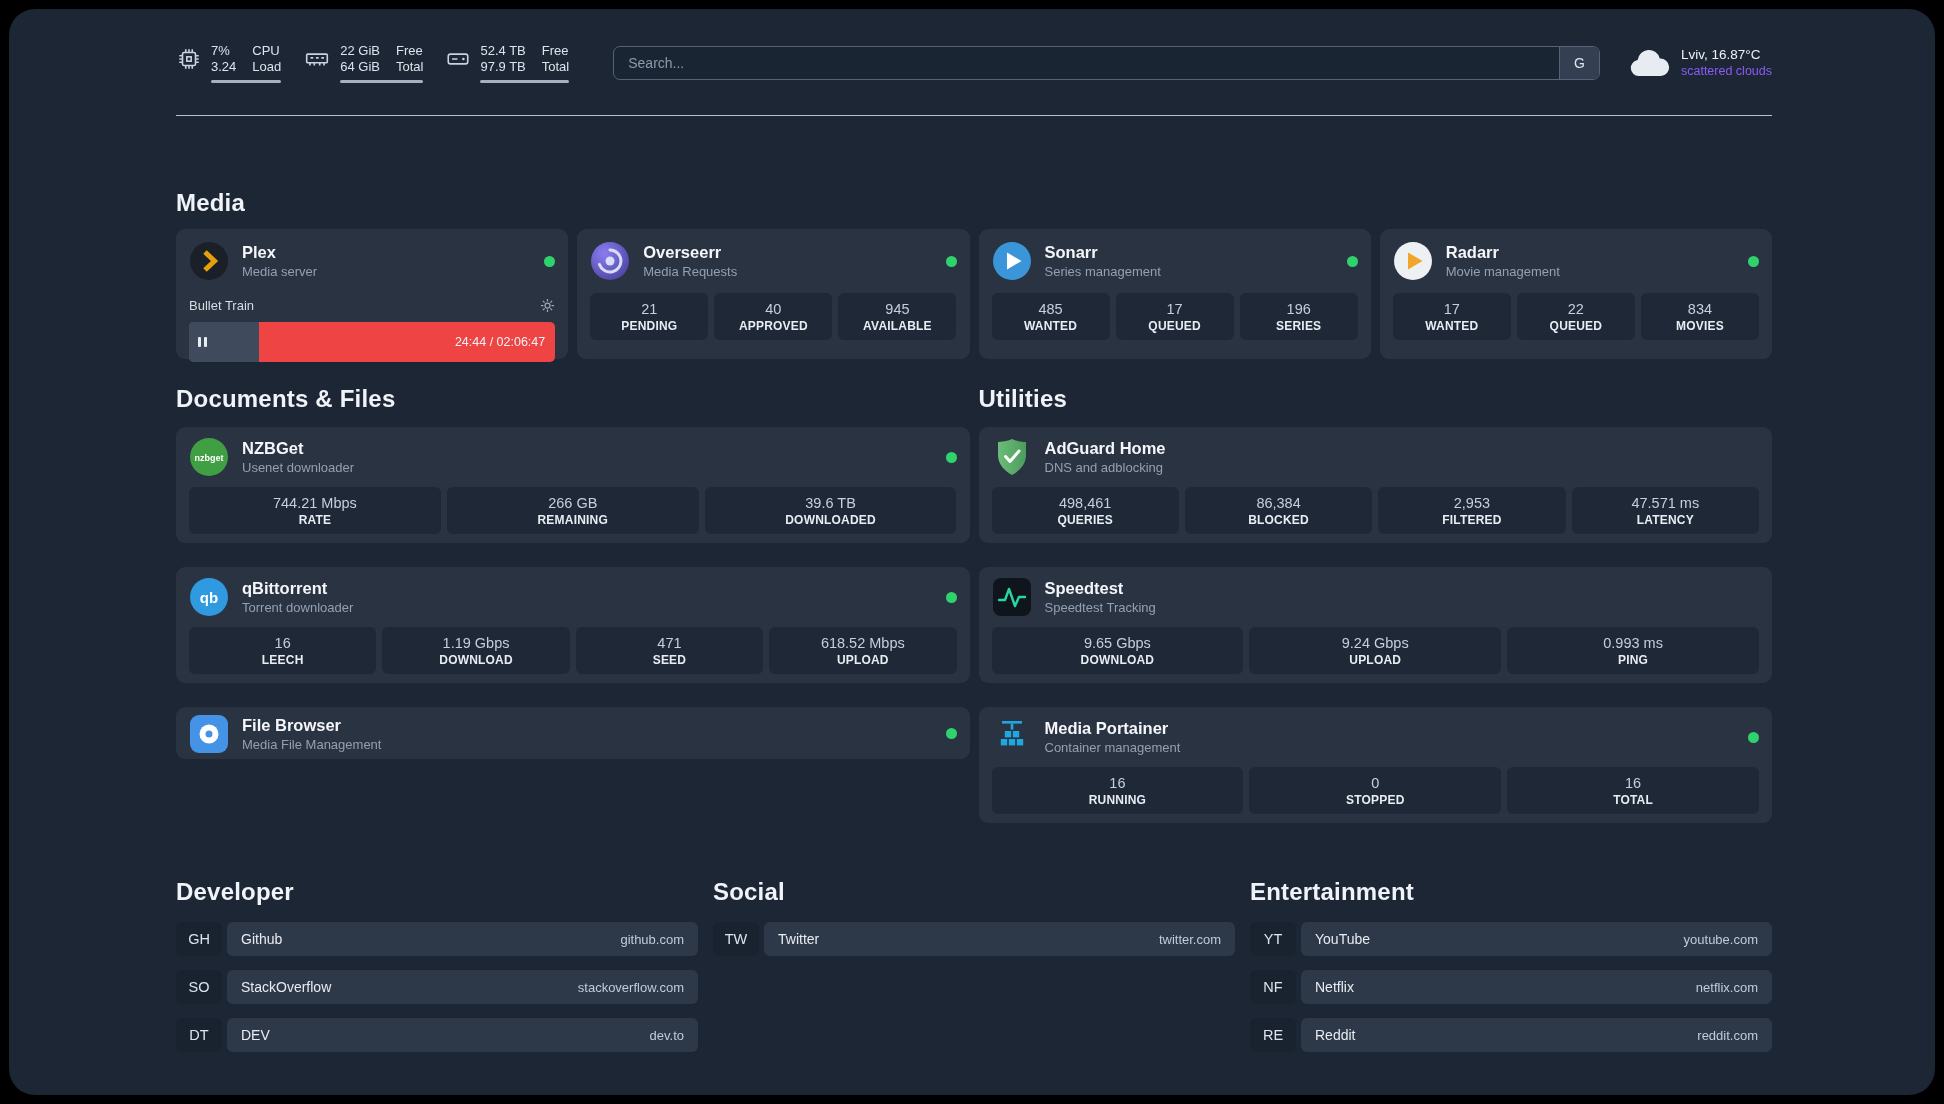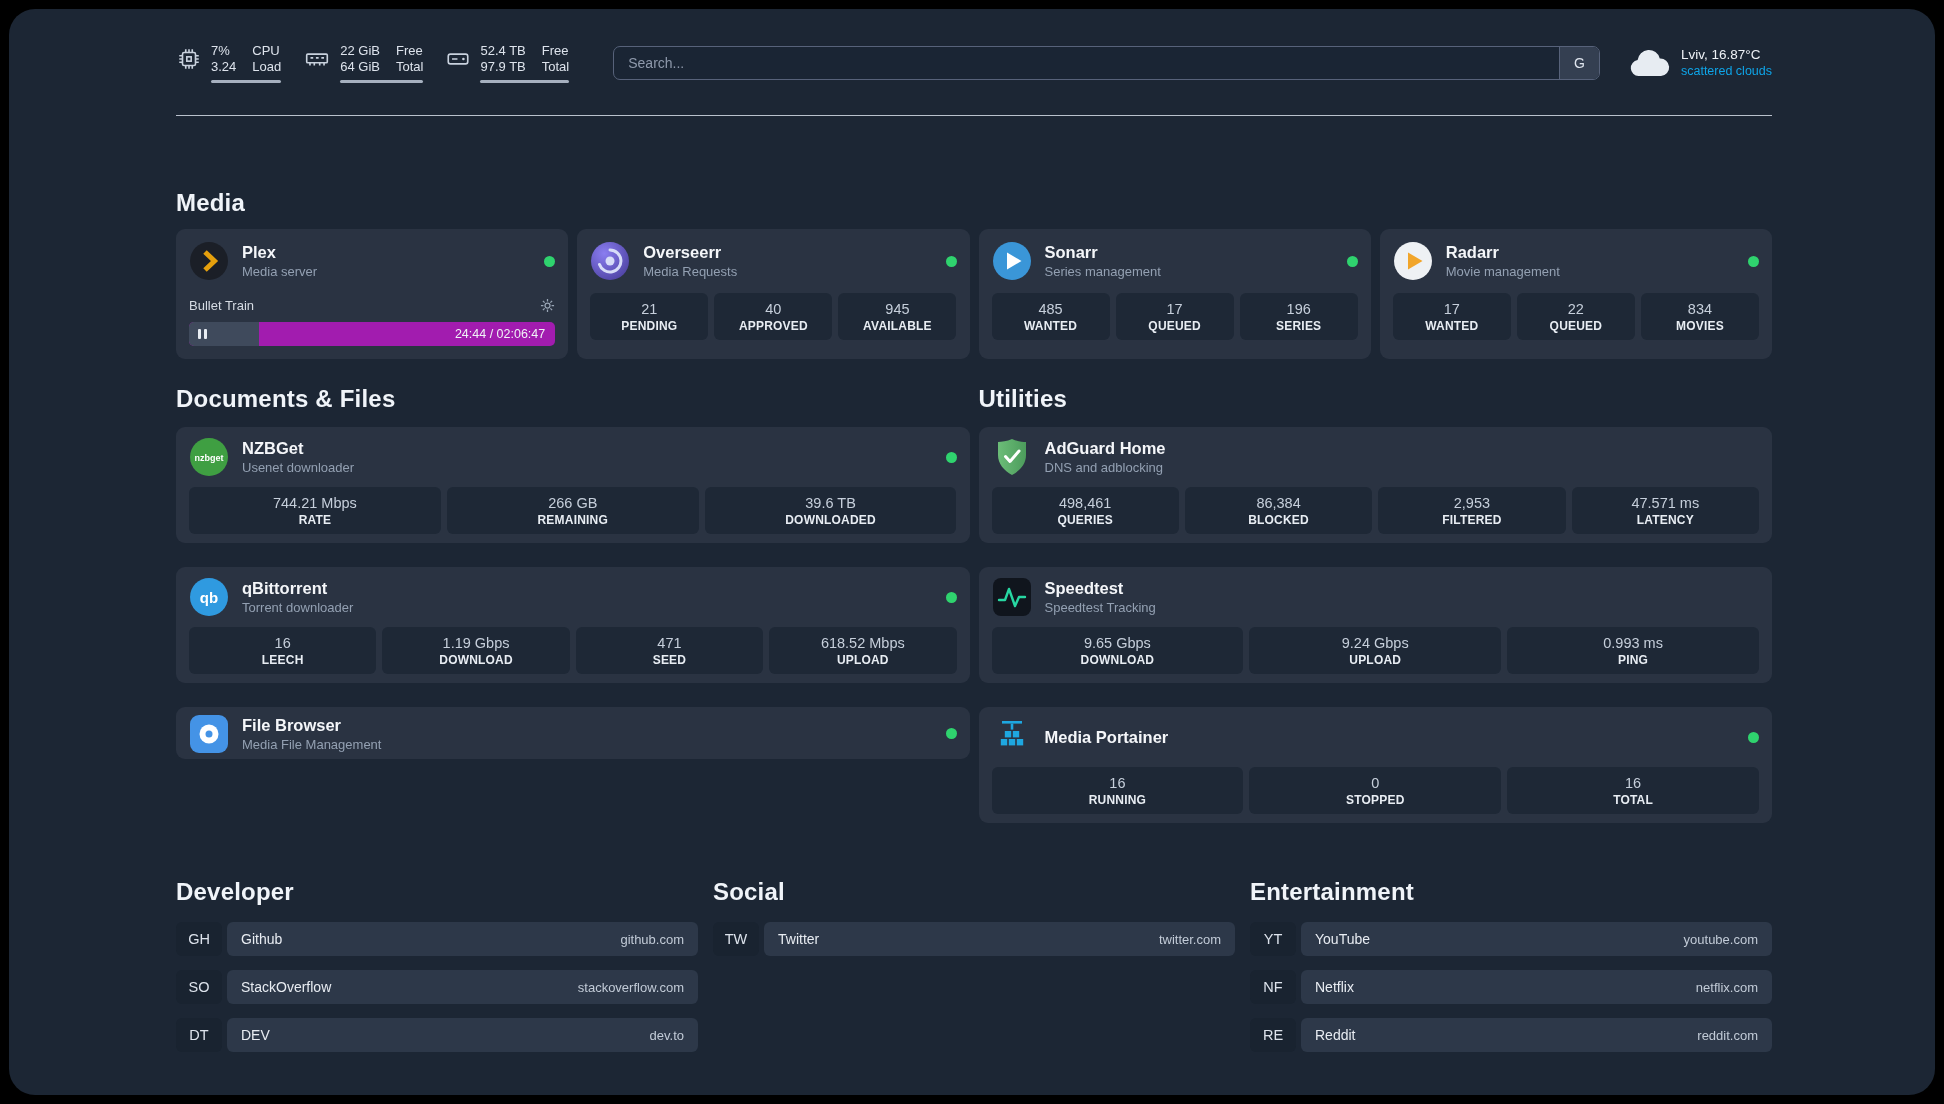--- a/index.html
+++ b/index.html
@@ -21,21 +21,21 @@
   .search { flex:1; display:flex; align-items:stretch; height:34px; margin:0 28px 0 22px;
             background:#1a2534; border:1px solid #57627a; border-radius:7px; overflow:hidden; }
   .search input { flex:1; background:transparent; border:0; outline:none; padding:0 14px;
                   color:#e8ecf2; font-size:14px; font-family:inherit; }
   .search input::placeholder { color:#8e99ab; }
   .gbtn { width:40px; border:0; border-left:1px solid #57627a; background:#343f51;
           color:#dfe5ee; font-size:14px; cursor:pointer; font-family:inherit; }
 
   .weather { display:flex; align-items:center; gap:11px; }
   .weather-text { display:flex; flex-direction:column; font-size:13.5px; line-height:17px; color:#eef1f6; }
-  .weather-text .cond { color:#0ea5e9; font-size:12.5px; }
+  .weather-text .cond { color:#8b5cf6; font-size:12.5px; }
 
   .divider { margin-top:28px; border-top:1.5px solid rgba(213,221,232,.85); }
 
   
   .section-h { font-size:24px; font-weight:600; color:#f0f4f9; letter-spacing:.2px; line-height:29px; }
   .media-h { margin-top:72px; }
   .grid-media { margin-top:12px; display:grid; grid-template-columns:repeat(4,1fr); gap:9px; }
 
   .card { background:#2a3342; border-radius:9px; padding:12px 13px; }
   .media-card { height:130px; padding-top:12px; }
@@ -53,21 +53,21 @@
   .stats { display:flex; gap:6px; margin-top:10px; }
   .media-card .stats { margin-top:12px; }
   .stat { flex:1; background:#1e2836; border-radius:6px; text-align:center; padding:7px 4px 6px; }
   .stat-value { font-size:14.5px; color:#c6cfdb; line-height:18px; white-space:nowrap; }
   .stat-label { font-size:12px; font-weight:700; color:#e8edf3; line-height:16px; letter-spacing:.2px; }
 
   
   .player { margin-top:15px; }
   .player-row1 { display:flex; align-items:center; justify-content:space-between; height:18px;
                  font-size:13px; color:#d6dce4; }
-  .progress { margin-top:8px; position:relative; height:24px; background:#a21caf; border-radius:5px; overflow:hidden; }
+  .progress { margin-top:8px; position:relative; height:40px; background:#ef4444; border-radius:5px; overflow:hidden; }
   .progress-fill { position:absolute; left:0; top:0; bottom:0; width:19%; background:#3f4a5c; }
   .pause { position:absolute; left:9px; top:50%; transform:translateY(-50%); display:flex; gap:3px; cursor:pointer; }
   .pause i { display:block; width:3px; height:10px; background:#e8edf3; border-radius:1px; }
   .ptime { position:absolute; right:10px; top:50%; transform:translateY(-50%); font-size:12.5px; color:#f0f3f7; }
   .gear { line-height:0; cursor:pointer; }
 
   .two-col { margin-top:25px; display:grid; grid-template-columns:1fr 1fr; gap:9px; align-items:start; }
   .col .section-h { margin-bottom:14px; }
   .col-cards { display:flex; flex-direction:column; gap:24px; }
 
@@ -484,20 +484,21 @@
                 <rect x="18.7" y="6.6" width="2.6" height="6"></rect>
                 <rect x="12.8" y="14" width="6.4" height="6.4"></rect>
                 <rect x="20.8" y="14" width="6.4" height="6.4"></rect>
                 <rect x="8.8" y="22" width="6.4" height="6.4"></rect>
                 <rect x="16.8" y="22" width="6.4" height="6.4"></rect>
                 <rect x="24.8" y="22" width="6.4" height="6.4"></rect>
               </svg>
             </span>
             <div class="head-text">
               <div class="svc-title">Media Portainer</div>
+              <div class="svc-sub">Container management</div>
             </div>
             <span class="dot"></span>
           </div>
           <div class="stats">
             <div class="stat">
               <div class="stat-value">16</div>
               <div class="stat-label">RUNNING</div>
             </div>
             <div class="stat">
               <div class="stat-value">0</div>

